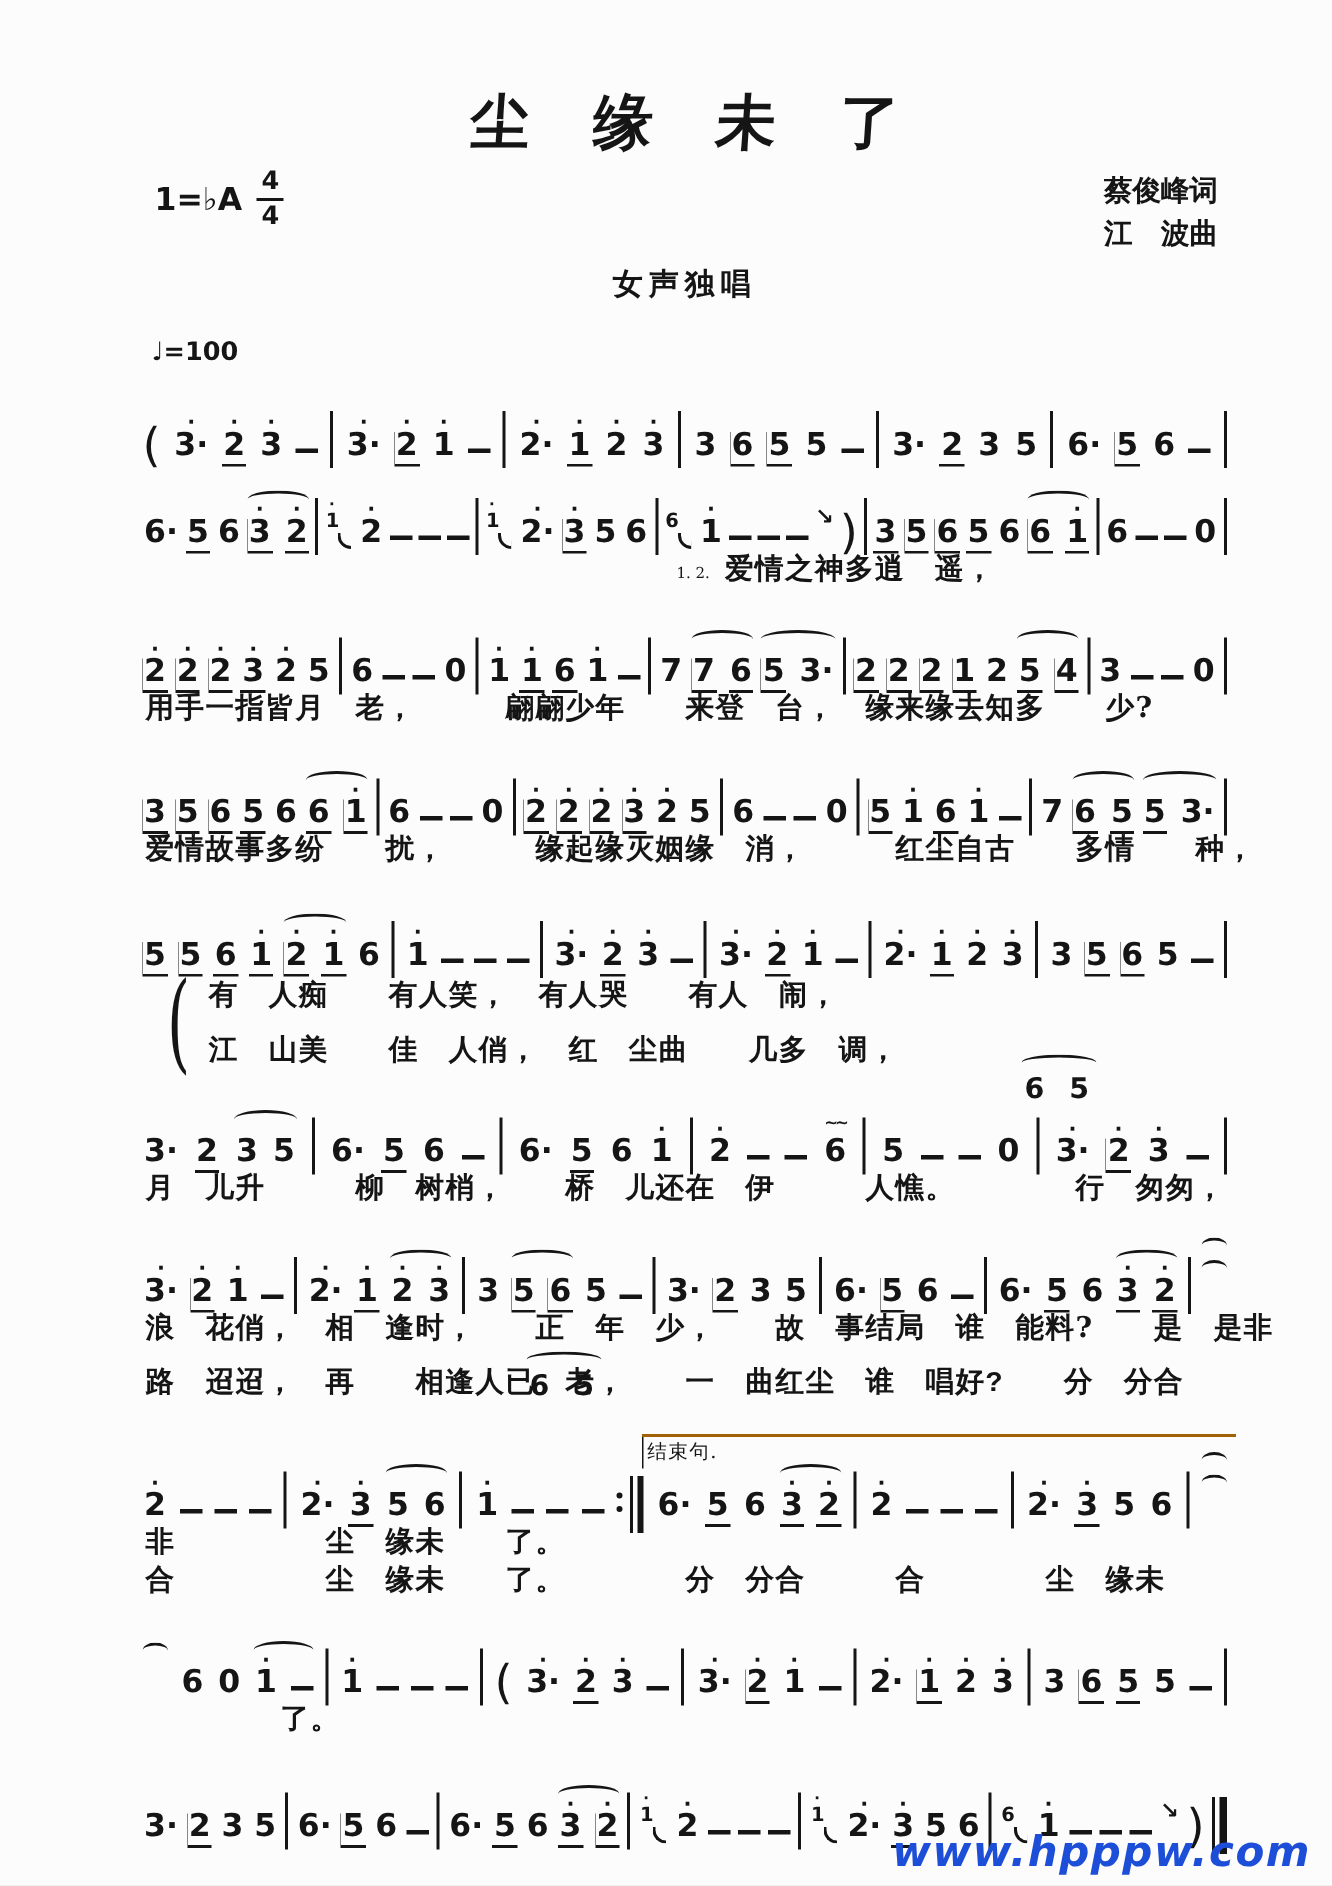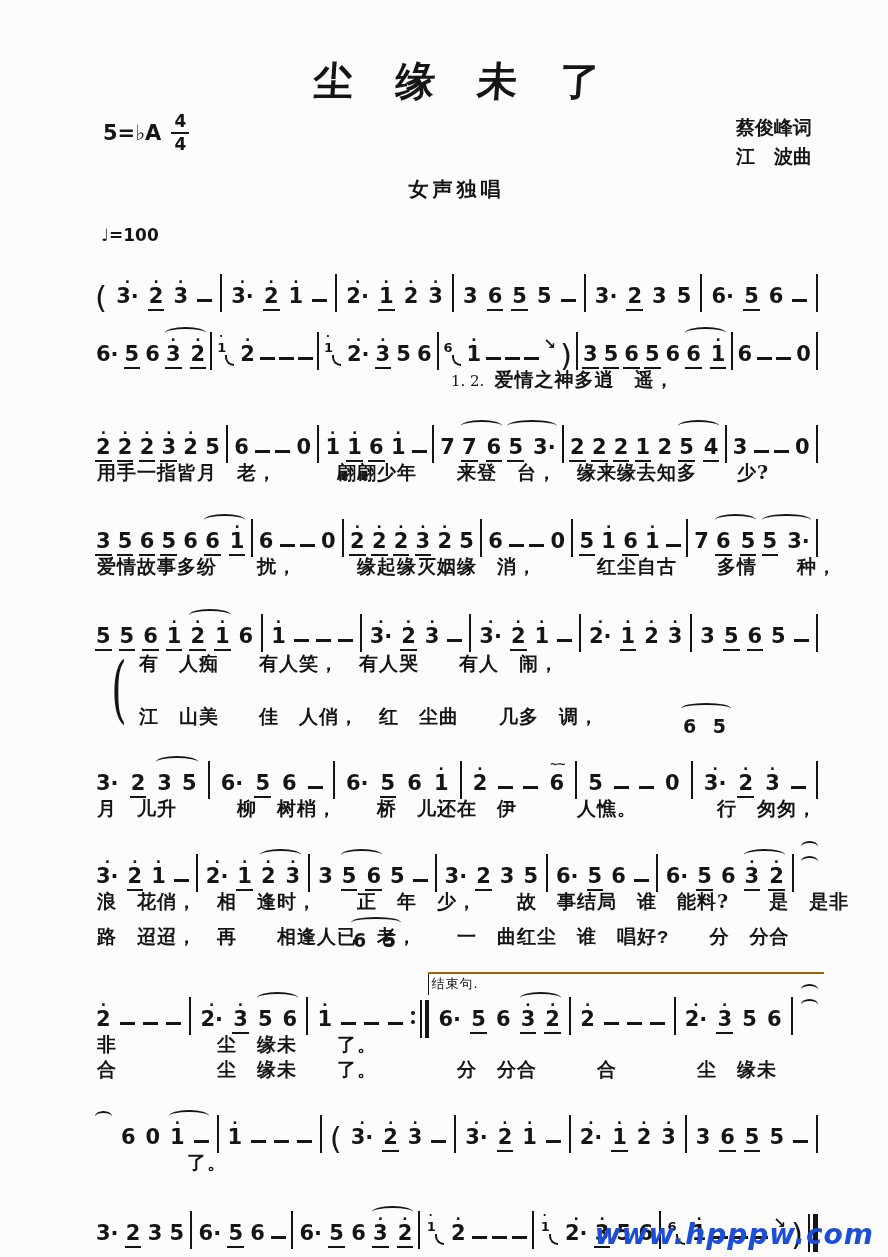--- a/index.html
+++ b/index.html
@@ -45,27 +45,27 @@
   .tiem{width:17px;height:9px;border-top:2px solid #151515;border-radius:100% 100% 0 0;margin-bottom:28px;}
   .tie2{display:flex;flex-direction:column;gap:4px;margin-bottom:22px;}
   .tie2 .tiem{margin:0;}
   .fall{font-size:15px;margin-bottom:15px;font-weight:700;}
 
   
   .ly{font-family:"DejaVu Serif",serif;font-weight:700;font-size:19px;line-height:1.3;
       white-space:pre;letter-spacing:1px;padding-left:2px;}
   .ly.ind2{padding-left:356px;display:flex;align-items:baseline;}
   .ly.ind9{padding-left:72px;}
-  .vl{font-family:"DejaVu Serif",serif;font-size:15px;font-weight:400;
+  .vl{font-family:"DejaVu Serif",serif;font-size:10px;font-weight:400;
       margin-right:10px;letter-spacing:0;}
   .l5{display:flex;align-items:center;margin-top:2px;}
   .l5 .left{white-space:pre;font-family:"DejaVu Serif",serif;font-weight:700;font-size:19px;letter-spacing:1px;}
   .brace{font-size:72px;font-weight:400;line-height:0.85;margin:0 4px 0 10px;transform:scaleX(0.55);
          font-family:"DejaVu Serif",serif;}
-  .l5col{display:flex;flex-direction:column;gap:28px;}
+  .l5col{display:flex;flex-direction:column;gap:12px;}
   .rowb-gap{margin-top:12px;font-family:Liberation Mono, monospace;}
   .sn{position:absolute;font-weight:700;font-size:19px;letter-spacing:5px;}
   .sn::before{content:"";position:absolute;top:-12px;left:-2px;right:0;height:9px;
               border-top:2px solid #151515;border-radius:100% 100% 0 0;}
   .ending-bracket{position:absolute;top:-8px;left:46%;right:-6px;border-top:2px solid #a16207;}
   .ending-label{position:absolute;left:0;top:0;font-family:"DejaVu Serif",serif;font-size:13px;
                 font-weight:400;border-left:1.5px solid #151515;padding:1px 6px 2px 3px;letter-spacing:1px;}
 
   
   .s1{margin-top:12px;} .s2{margin-top:6px;} .s3{margin-top:16px;} .s4{margin-top:18px;}
@@ -77,21 +77,21 @@
 </head>
 <body>
 
 <div class="page">
   <div class="score">
 
     <div class="title">尘缘未了</div>
 
     <div class="keyrow">
       <div class="keysig">
-        <span>5=♭A</span>
+        <span>1=♭A</span>
         <span class="meterwrap">
           <span class="mt">4</span>
           <span class="mb">4</span>
         </span>
       </div>
       <div class="credits">
         <div>蔡俊峰词</div>
         <div>江　波曲</div>
       </div>
     </div>

